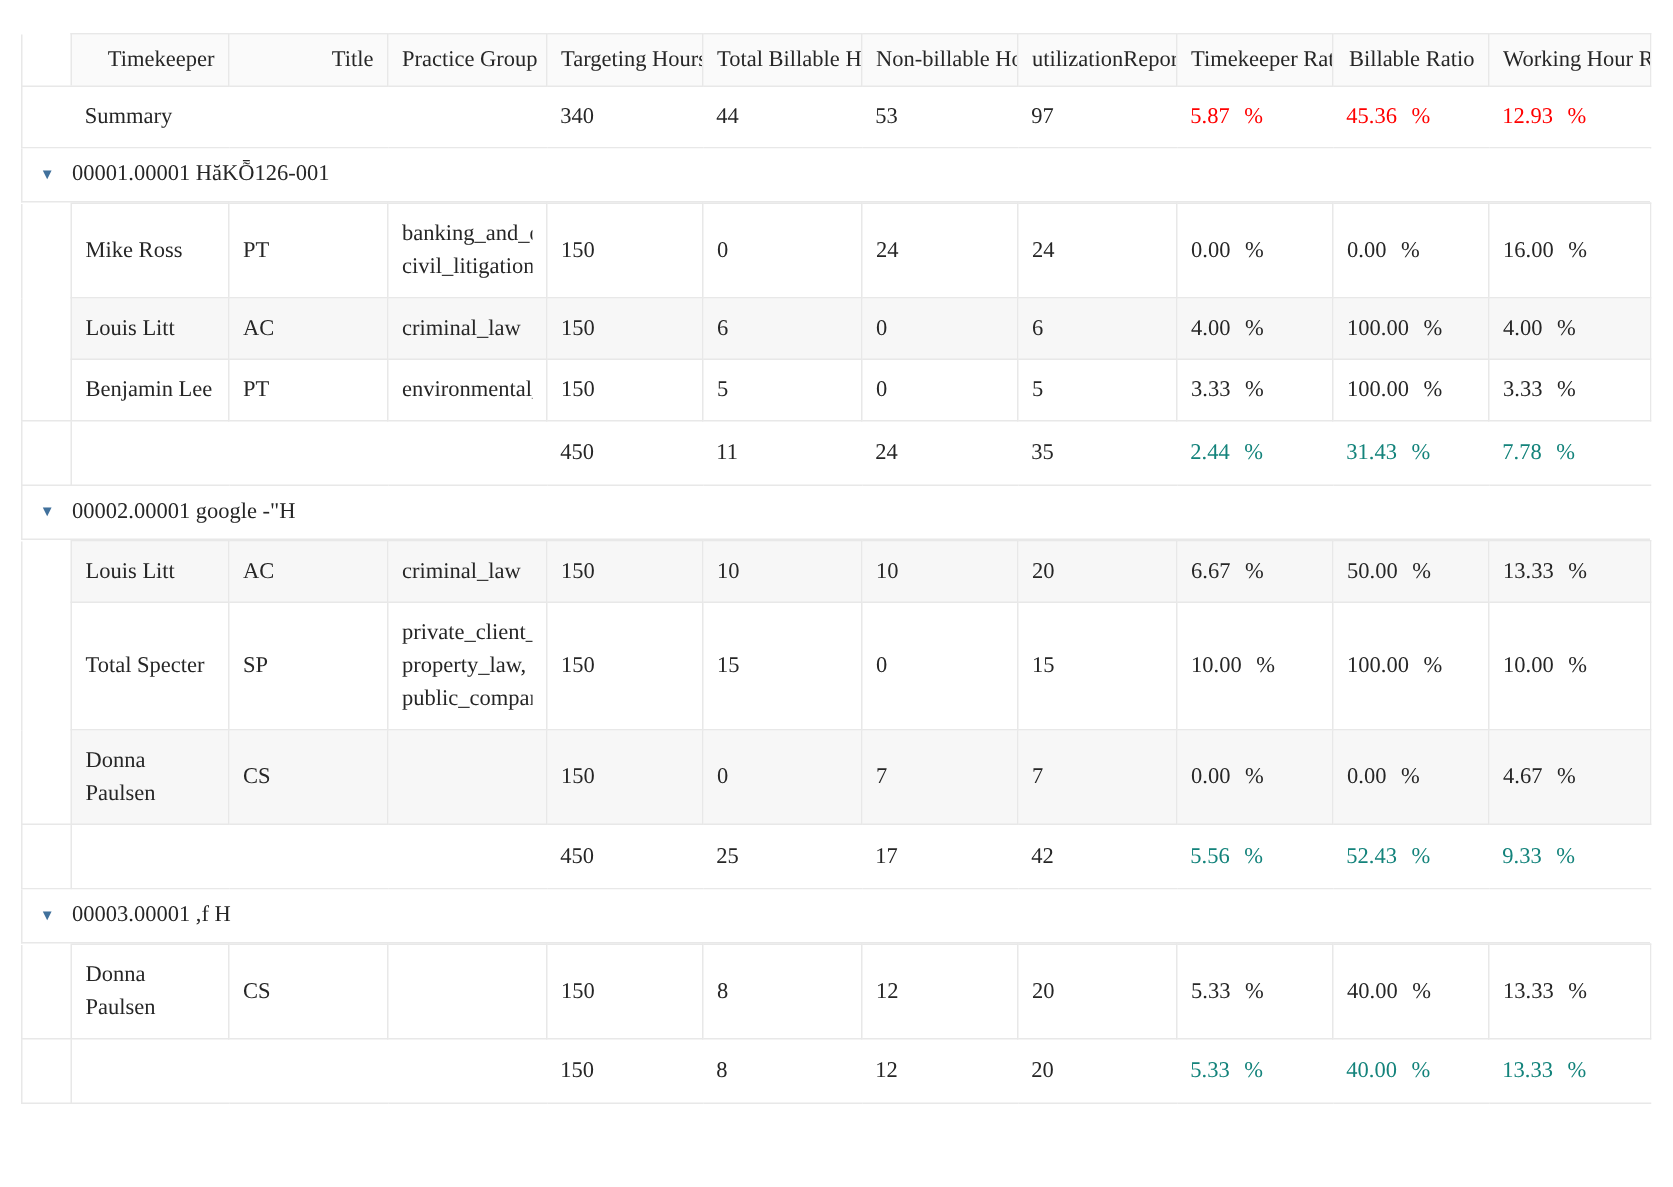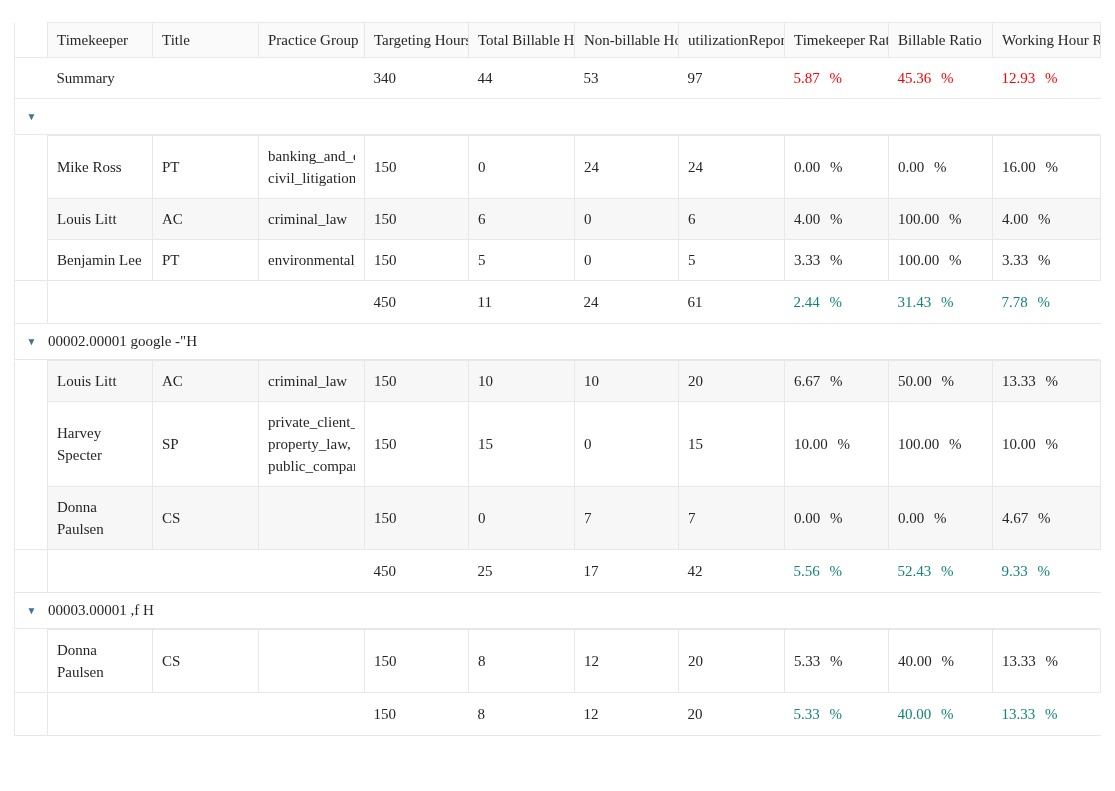--- a/index.html
+++ b/index.html
@@ -9,21 +9,21 @@
   html,body{margin:0;padding:0;}
   body{
     width:1115px;height:791px;background:#ffffff;overflow:hidden;
     font-family:"Liberation Serif","DejaVu Serif",serif;
     font-size:15px;color:var(--text);
   }
   .viewport{margin:22px 0 0 14px;width:1087px;overflow:hidden;}
   table{border-collapse:collapse;table-layout:fixed;width:1086px;}
   th,td{text-align:left;vertical-align:middle;line-height:22px;font-weight:normal;overflow:hidden;}
   
-  th.hcell{background:var(--header-bg);border:1px solid var(--border);padding:6px 9px;white-space:nowrap;}
+  th.hcell{background:var(--header-bg);border:1px solid var(--border);padding:6px 9px;white-space:nowrap;text-align:right;}
   th.h-gutter{background:#fff;border:none;border-bottom:1px solid var(--border);border-left:1px solid var(--border);}
   
   td.s-cell{border:none;border-bottom:1px solid var(--border);padding:9px 9px;white-space:nowrap;}
   td.s-gutter{border:none;border-bottom:1px solid var(--border);border-left:1px solid var(--border);}
   
   .group-bar{box-sizing:border-box;width:1086px;background:#fff;display:flex;align-items:center;
     border-left:1px solid var(--border);border-bottom:1px solid var(--border);padding:7px 0;}
   .caret{width:33px;flex:0 0 33px;text-align:center;font-size:10px;color:var(--arrow);cursor:pointer;line-height:21px;}
   .group-label{line-height:21px;}
   
@@ -84,20 +84,21 @@
           <td class="s-cell nowrap">53</td>
           <td class="s-cell nowrap">97</td>
           <td class="s-cell pct pct-red">5.87 %</td>
           <td class="s-cell pct pct-red">45.36 %</td>
           <td class="s-cell pct pct-red">12.93 %</td>
         </tr>
       </tbody>
     </table>
     <div class="group-bar">
       <span class="caret">▼</span>
+      <span class="group-label">00001.00001 HăKȬ126-001</span>
     </div>
     <table class="group-table">
       <colgroup>
         <col style="width: 33px;">
         <col style="width: 105px;">
         <col style="width: 106px;">
         <col style="width: 106px;">
         <col style="width: 104px;">
         <col style="width: 106px;">
         <col style="width: 104px;">
@@ -150,21 +151,21 @@
           <td class="d-cell pct nowrap">3.33 %</td>
           <td class="d-cell pct nowrap">100.00 %</td>
           <td class="d-cell pct nowrap">3.33 %</td>
         </tr>
         <tr>
           <td class="sub-gutter"></td>
           <td class="sub-cell" colspan="3"></td>
           <td class="sub-cell">450</td>
           <td class="sub-cell">11</td>
           <td class="sub-cell">24</td>
-          <td class="sub-cell">61</td>
+          <td class="sub-cell">35</td>
           <td class="sub-cell pct pct-teal">2.44 %</td>
           <td class="sub-cell pct pct-teal">31.43 %</td>
           <td class="sub-cell pct pct-teal">7.78 %</td>
         </tr>
       </tbody>
     </table>
     <div class="group-bar">
       <span class="caret">▼</span>
       <span class="group-label">00002.00001 google -"H</span>
     </div>
@@ -192,21 +193,21 @@
           </td>
           <td class="d-cell nowrap">150</td>
           <td class="d-cell nowrap">10</td>
           <td class="d-cell nowrap">10</td>
           <td class="d-cell nowrap">20</td>
           <td class="d-cell pct nowrap">6.67 %</td>
           <td class="d-cell pct nowrap">50.00 %</td>
           <td class="d-cell pct nowrap">13.33 %</td>
         </tr>
         <tr>
-          <td class="d-cell">Harvey Specter</td>
+          <td class="d-cell">Total Specter</td>
           <td class="d-cell">SP</td>
           <td class="d-cell">
             <div class="pline">private_client_la</div>
             <div class="pline">property_law,</div>
             <div class="pline">public_compani</div>
           </td>
           <td class="d-cell nowrap">150</td>
           <td class="d-cell nowrap">15</td>
           <td class="d-cell nowrap">0</td>
           <td class="d-cell nowrap">15</td>

